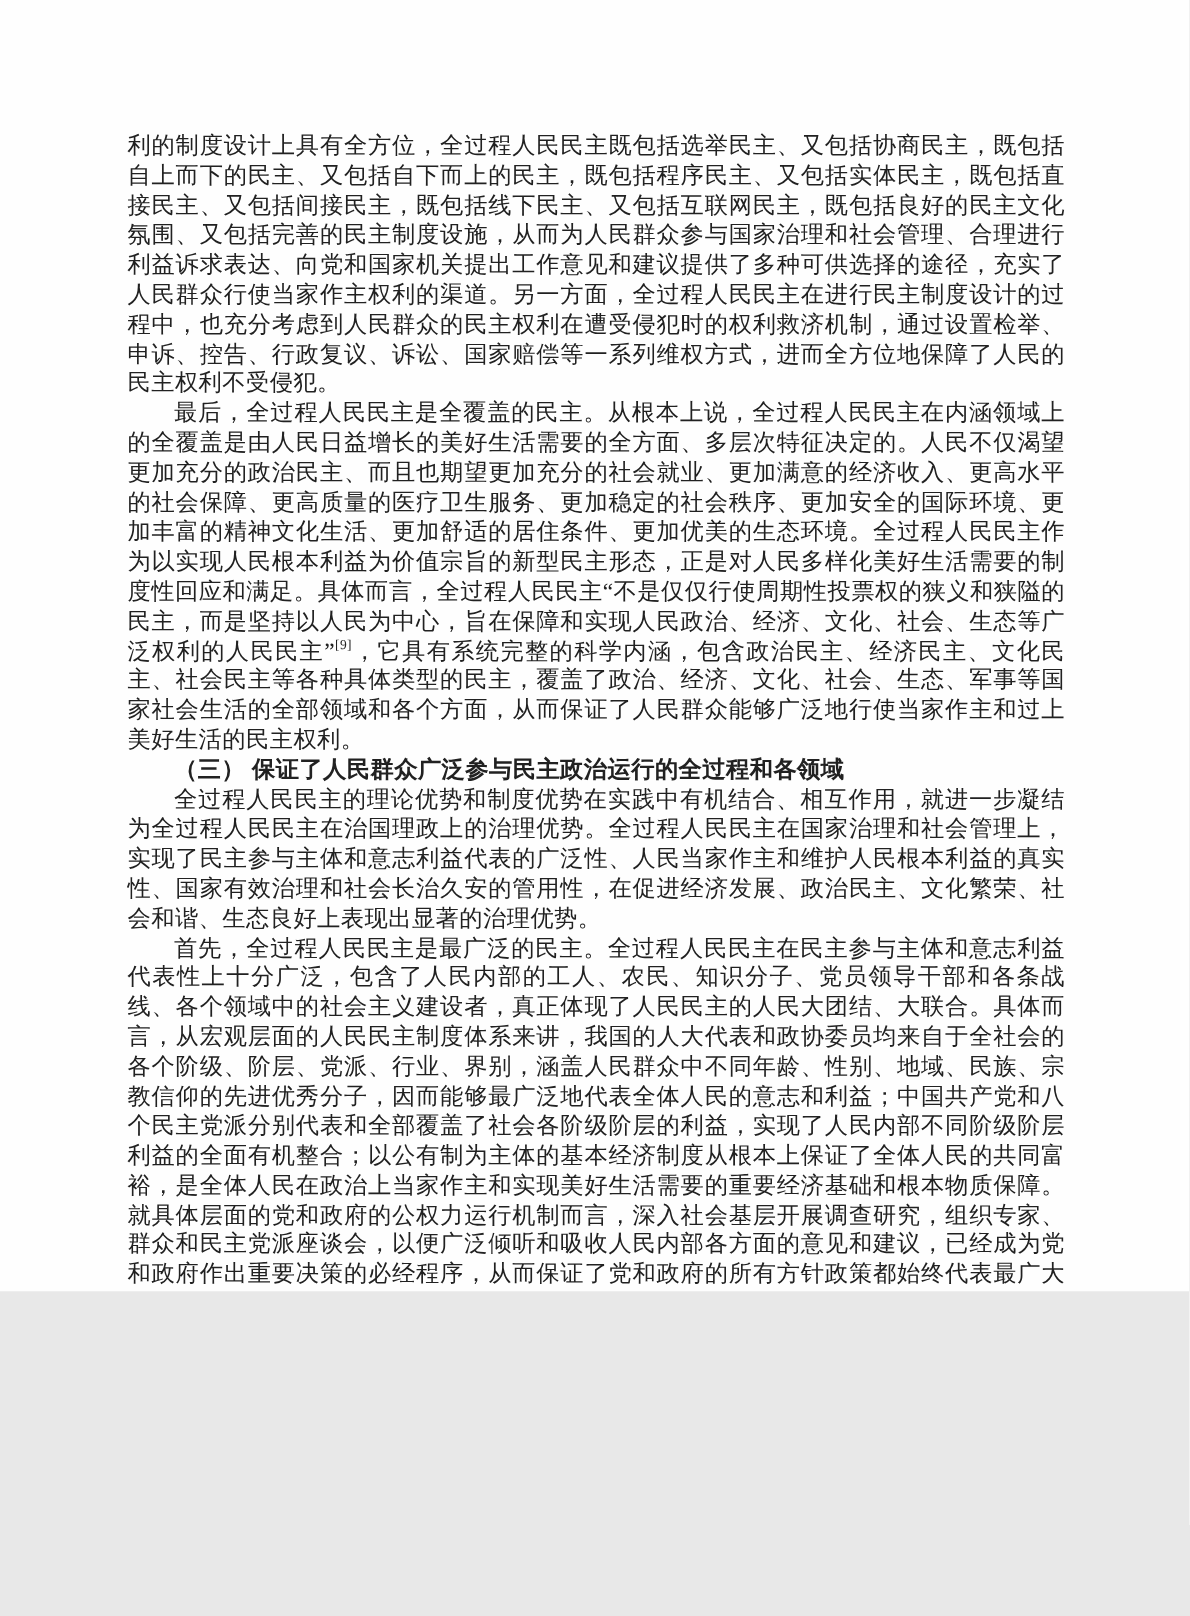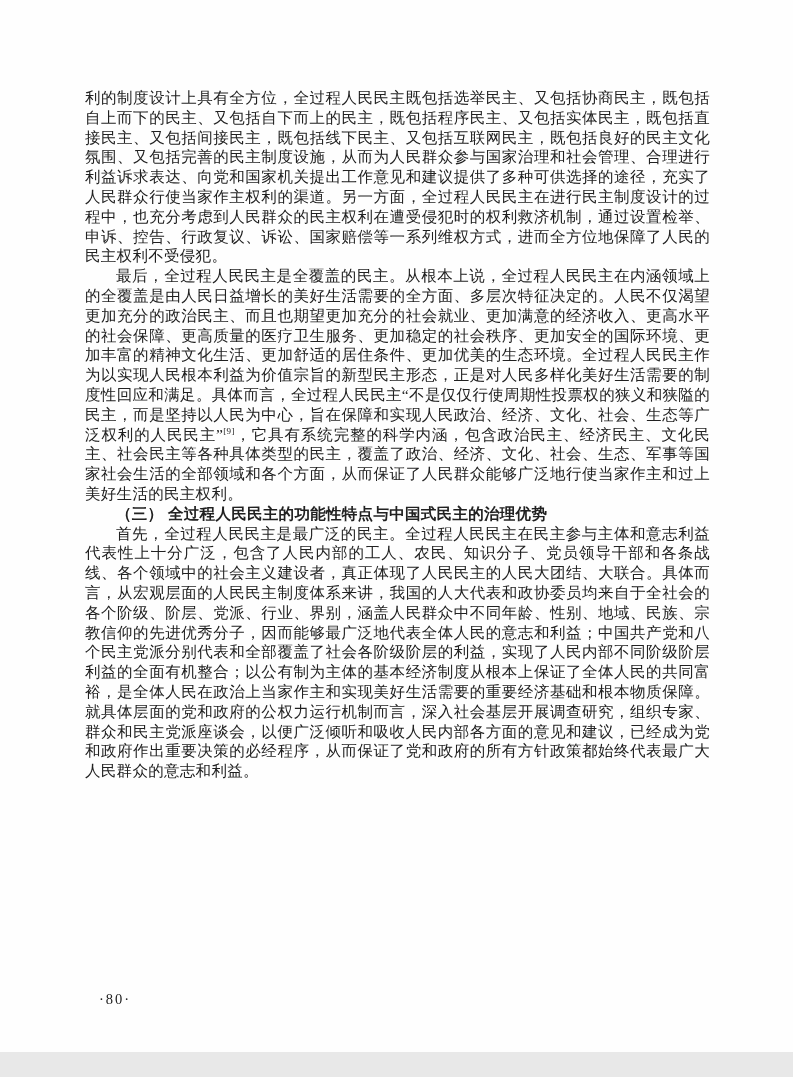--- a/index.html
+++ b/index.html
@@ -3,21 +3,21 @@
 <meta charset="utf-8">
 <style>
   html, body {
     margin: 0;
     padding: 0;
     background: #e8e8e8;
   }
   .page {
     position: relative;
     width: 793px;
-    height: 1052px;
+    height: 861px;
     margin: 0 auto;
     background: #fefefe;
     box-sizing: border-box;
     padding: 88px 83px 0 85px;
     font-family: "Liberation Serif", "DejaVu Serif", serif;
     color: #212121;
     overflow: hidden;
   }
   .body-text p {
     margin: 0;
@@ -56,22 +56,23 @@
 </head>
 <body>
 
 <div class="page">
   <div class="body-text">
 
     <p>利的制度设计上具有全方位，全过程人民民主既包括选举民主、又包括协商民主，既包括自上而下的民主、又包括自下而上的民主，既包括程序民主、又包括实体民主，既包括直接民主、又包括间接民主，既包括线下民主、又包括互联网民主，既包括良好的民主文化氛围、又包括完善的民主制度设施，从而为人民群众参与国家治理和社会管理、合理进行利益诉求表达、向党和国家机关提出工作意见和建议提供了多种可供选择的途径，充实了人民群众行使当家作主权利的渠道。另一方面，全过程人民民主在进行民主制度设计的过程中，也充分考虑到人民群众的民主权利在遭受侵犯时的权利救济机制，通过设置检举、申诉、控告、行政复议、诉讼、国家赔偿等一系列维权方式，进而全方位地保障了人民的民主权利不受侵犯。</p>
 
     <p class="indent"><span>最后，全过程人民民主是全覆盖的民主。从根本上说，全过程人民民主在内涵领域上的全覆盖是由人民日益增长的美好生活需要的全方面、多层次特征决定的。人民不仅渴望更加充分的政治民主、而且也期望更加充分的社会就业、更加满意的经济收入、更高水平的社会保障、更高质量的医疗卫生服务、更加稳定的社会秩序、更加安全的国际环境、更加丰富的精神文化生活、更加舒适的居住条件、更加优美的生态环境。全过程人民民主作为以实现人民根本利益为价值宗旨的新型民主形态，正是对人民多样化美好生活需要的制度性回应和满足。具体而言，全过程人民民主“不是仅仅行使周期性投票权的狭义和狭隘的民主，而是坚持以人民为中心，旨在保障和实现人民政治、经济、文化、社会、生态等广泛权利的人民民主”</span><sup class="fnref">[9]</sup><span>，它具有系统完整的科学内涵，包含政治民主、经济民主、文化民主、社会民主等各种具体类型的民主，覆盖了政治、经济、文化、社会、生态、军事等国家社会生活的全部领域和各个方面，从而保证了人民群众能够广泛地行使当家作主和过上美好生活的民主权利。</span></p>
 
-    <p class="section-heading">（三） 全过程人民民主的功能性特点与中国式民主的治理优势</p>
+    <p class="section-heading">（三） 保证了人民群众广泛参与民主政治运行的全过程和各领域</p>
 
+    <p class="indent">全过程人民民主的理论优势和制度优势在实践中有机结合、相互作用，就进一步凝结为全过程人民民主在治国理政上的治理优势。全过程人民民主在国家治理和社会管理上，实现了民主参与主体和意志利益代表的广泛性、人民当家作主和维护人民根本利益的真实性、国家有效治理和社会长治久安的管用性，在促进经济发展、政治民主、文化繁荣、社会和谐、生态良好上表现出显著的治理优势。</p>
 
     <p class="indent">首先，全过程人民民主是最广泛的民主。全过程人民民主在民主参与主体和意志利益代表性上十分广泛，包含了人民内部的工人、农民、知识分子、党员领导干部和各条战线、各个领域中的社会主义建设者，真正体现了人民民主的人民大团结、大联合。具体而言，从宏观层面的人民民主制度体系来讲，我国的人大代表和政协委员均来自于全社会的各个阶级、阶层、党派、行业、界别，涵盖人民群众中不同年龄、性别、地域、民族、宗教信仰的先进优秀分子，因而能够最广泛地代表全体人民的意志和利益；中国共产党和八个民主党派分别代表和全部覆盖了社会各阶级阶层的利益，实现了人民内部不同阶级阶层利益的全面有机整合；以公有制为主体的基本经济制度从根本上保证了全体人民的共同富裕，是全体人民在政治上当家作主和实现美好生活需要的重要经济基础和根本物质保障。就具体层面的党和政府的公权力运行机制而言，深入社会基层开展调查研究，组织专家、群众和民主党派座谈会，以便广泛倾听和吸收人民内部各方面的意见和建议，已经成为党和政府作出重要决策的必经程序，从而保证了党和政府的所有方针政策都始终代表最广大人民群众的意志和利益。</p>
 
 
   </div>
 
   <div class="page-number">·80·</div>
 </div>
 
 </body></html>

